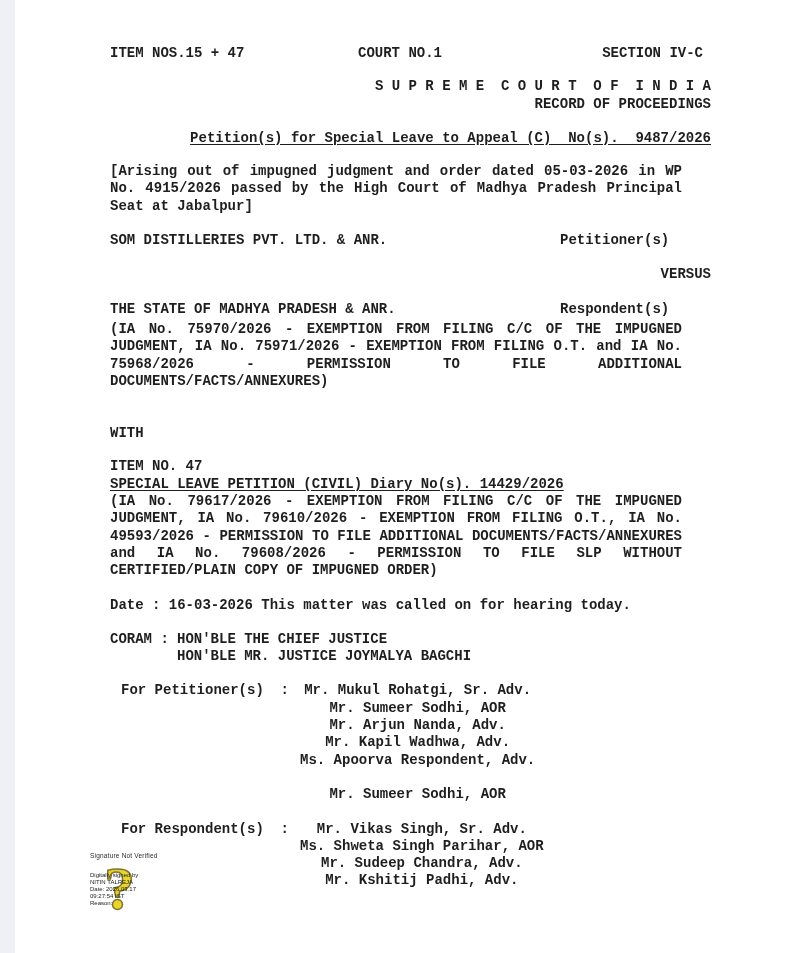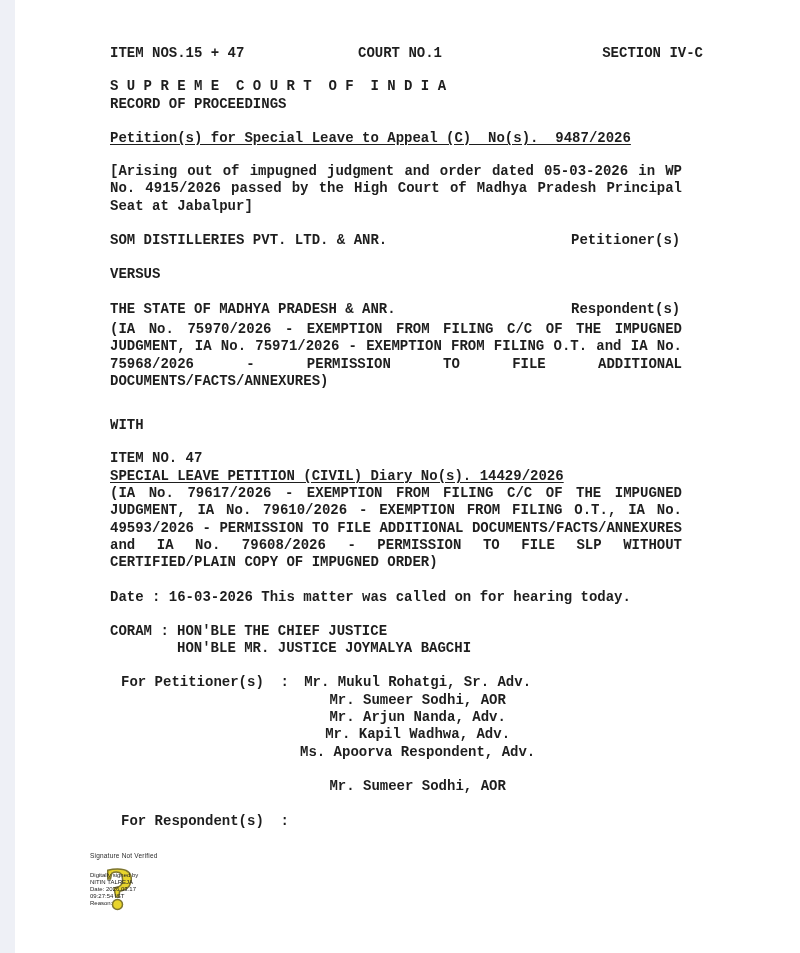--- a/index.html
+++ b/index.html
@@ -37,39 +37,39 @@
     line-height: 17.3px;
     color: #1e1e1e;
   }
   .content {
     position: relative;
     margin-left: 95px;
     width: 601px;
     padding-top: 45px;
   }
   .line   { white-space: pre; }
-  .center { text-align: left; white-space: pre; }
+  .center { text-align: right; white-space: pre; }
   .underline { text-decoration: underline; text-underline-offset: 2px; }
   .para {
     width: 572px;
     text-align: justify;
   }
   
   .g16 { margin-top: 16px; }
   .g17 { margin-top: 17px; }
-  .g21 { margin-top: 27px; }
+  .g21 { margin-top: 35px; }
   .g3  { margin-top: 3px; }
 
   .header-row { position: relative; height: 17.3px; }
   .header-row .item-pos    { position: absolute; left: 0; top: 0; }
   .header-row .court-pos   { position: absolute; left: 248px; top: 0; }
   .header-row .section-pos { position: absolute; right: 8px; top: 0; text-align: center; }
 
   .party-row { position: relative; height: 17.3px; }
-  .party-role { position: absolute; left: 461px; top: 0; white-space: pre; }
+  .party-role { position: absolute; left: 450px; top: 0; white-space: pre; }
 
   .coram { display: flex; }
   .coram-label { width: 67px; flex: none; }
 
   .appear { display: flex; text-align: center; }
   .appear-label { width: 190px; flex: none; }
   .names .blank { height: 17.3px; }
 
   
   .stamp {
@@ -171,20 +171,26 @@
           <div class="line">Mr. Arjun Nanda, Adv.</div>
           <div class="line">Mr. Kapil Wadhwa, Adv.</div>
           <div class="line">Ms. Apoorva Respondent, Adv.</div>
           <div class="blank"></div>
           <div class="line">Mr. Sumeer Sodhi, AOR</div>
         </div>
       </div>
 
       <div class="appear g17">
         <span class="appear-label line">For Respondent(s)  :</span>
+        <div class="names">
+          <div class="line">Mr. Vikas Singh, Sr. Adv.</div>
+          <div class="line">Ms. Shweta Singh Parihar, AOR</div>
+          <div class="line">Mr. Sudeep Chandra, Adv.</div>
+          <div class="line">Mr. Kshitij Padhi, Adv.</div>
+        </div>
       </div>
 
     </div>
 
     <div class="stamp">
       <span class="stamp-qmark">?</span>
       <div class="stamp-top">Signature Not Verified</div>
       <div class="stamp-details">
         <div>Digitally signed by</div>
         <div>NITIN TALREJA</div>

